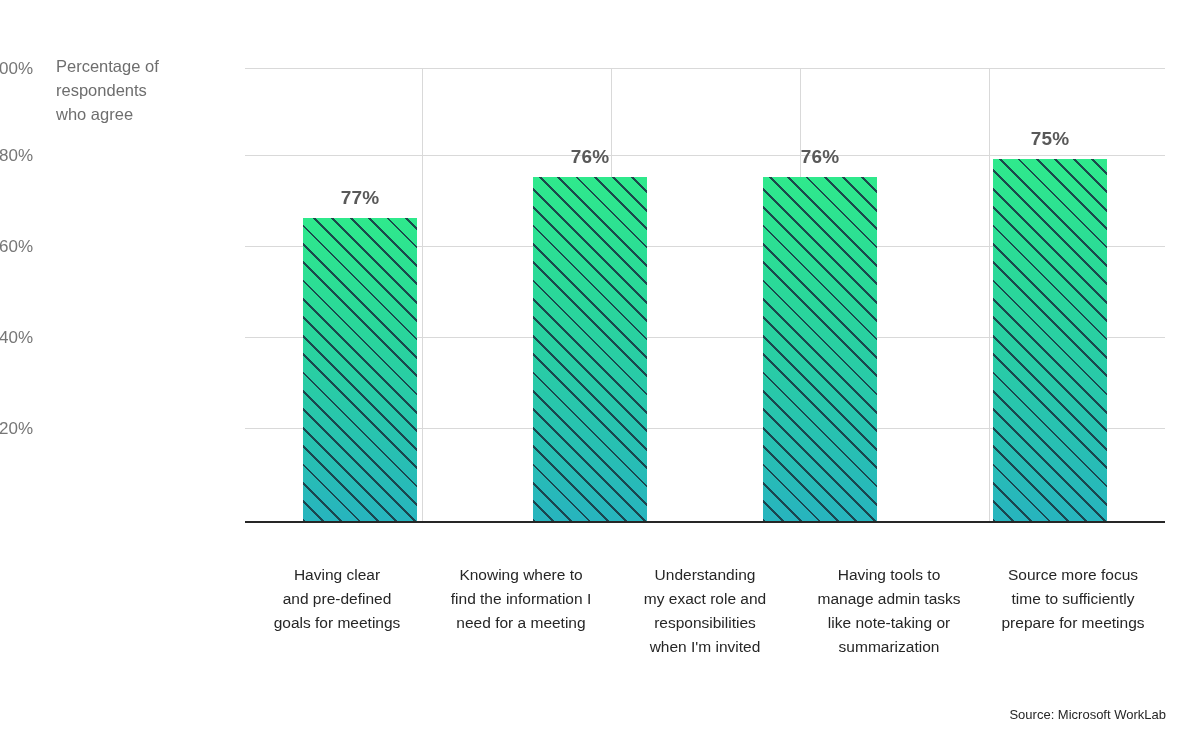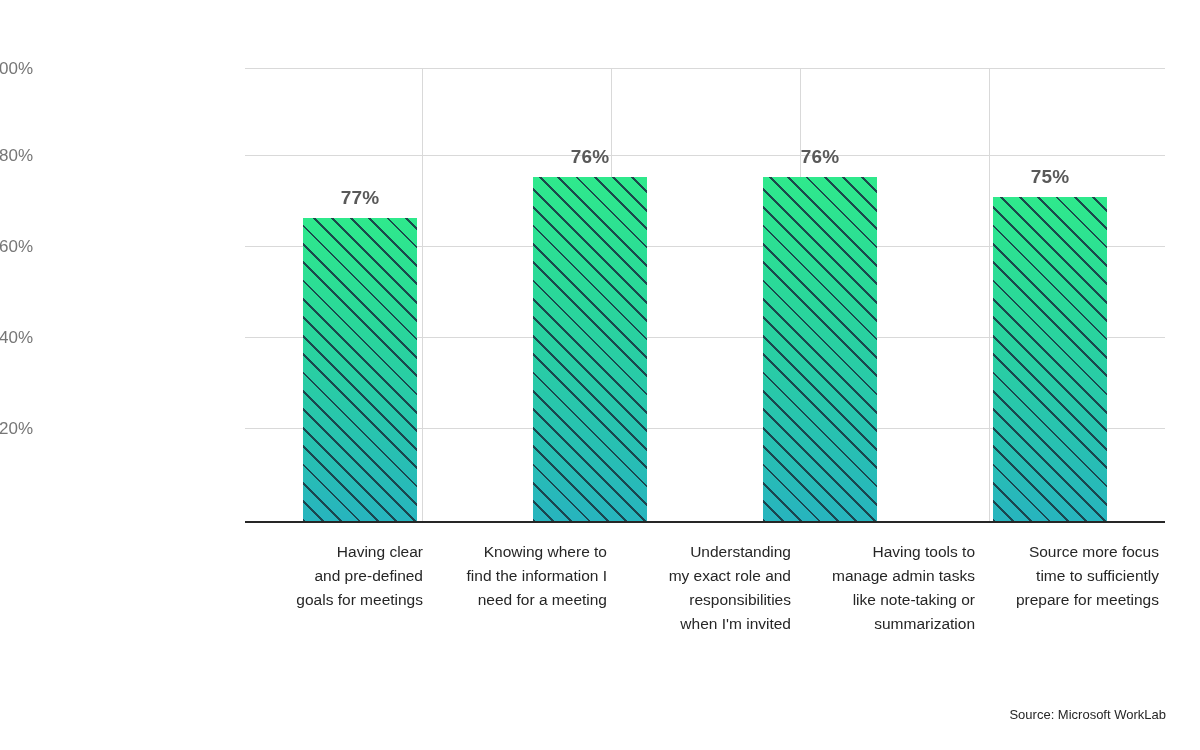--- a/index.html
+++ b/index.html
@@ -113,42 +113,46 @@
   
   #xlabels {
     position: absolute;
     left: 245px;
     top: 540px;
     width: 920px;
     display: flex;
   }
   .xlabel {
     flex: 1 1 0;
-    text-align: right;
+    text-align: center;
     font-size: 15.5px;
     line-height: 24px;
     color: #262626;
     padding: 0 6px;
     white-space: pre-line;
+    margin-top: 23px;
   }
 
   
   #source {
     position: absolute;
     right: 34px;
     bottom: 28px;
     font-size: 13px;
     color: #262626;
   }
 </style>
 </head>
 <body>
 
 <div id="root">
 
+  <div id="axis-caption">Percentage of
+respondents
+who agree</div>
 
   <div class="ytick" style="top:68px">100%</div>
   <div class="ytick" style="top:155px">80%</div>
   <div class="ytick" style="top:246px">60%</div>
   <div class="ytick" style="top:337px">40%</div>
   <div class="ytick" style="top:428px">20%</div>
 
   <div id="plot">
     <div class="gridline" style="top:0px"></div>
     <div class="gridline" style="top:87px"></div>
@@ -181,21 +185,21 @@
     </div>
     <div class="cat">
       <div class="bar-wrap">
         <div class="bar" style="height:344.28px">
           <div class="bar-label">76%</div>
         </div>
       </div>
     </div>
     <div class="cat">
       <div class="bar-wrap">
-        <div class="bar" style="height:324px">
+        <div class="bar" style="height:362px">
           <div class="bar-label">75%</div>
         </div>
       </div>
     </div>
   </div>
 
   <div id="xlabels">
     <div class="xlabel">Having clear
 and pre-defined
 goals for meetings</div>

